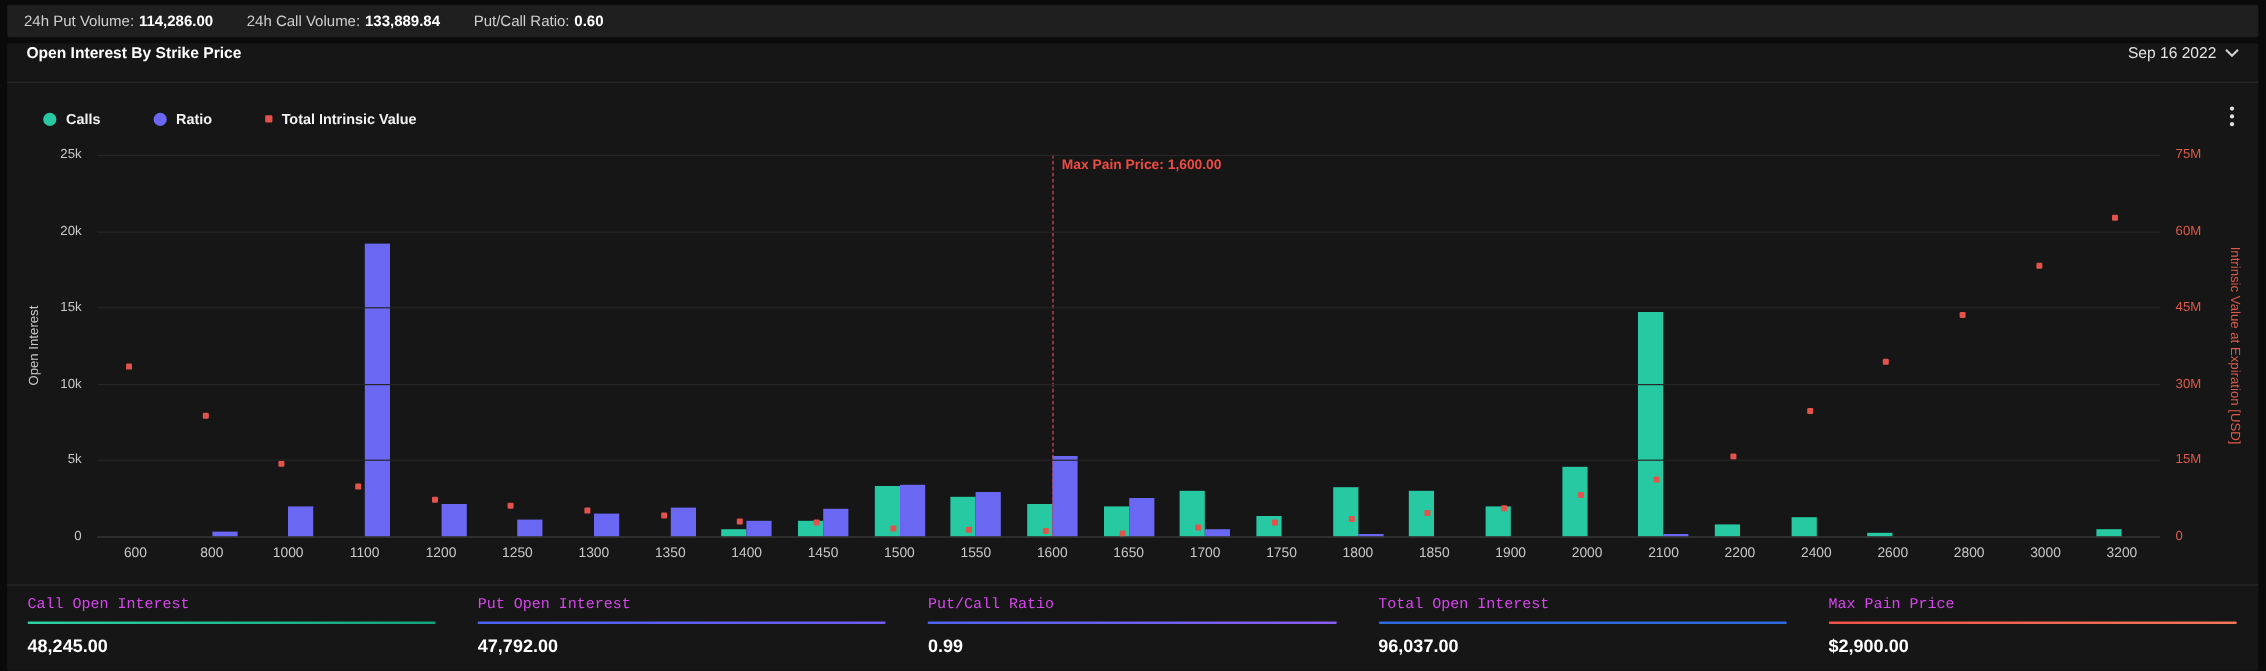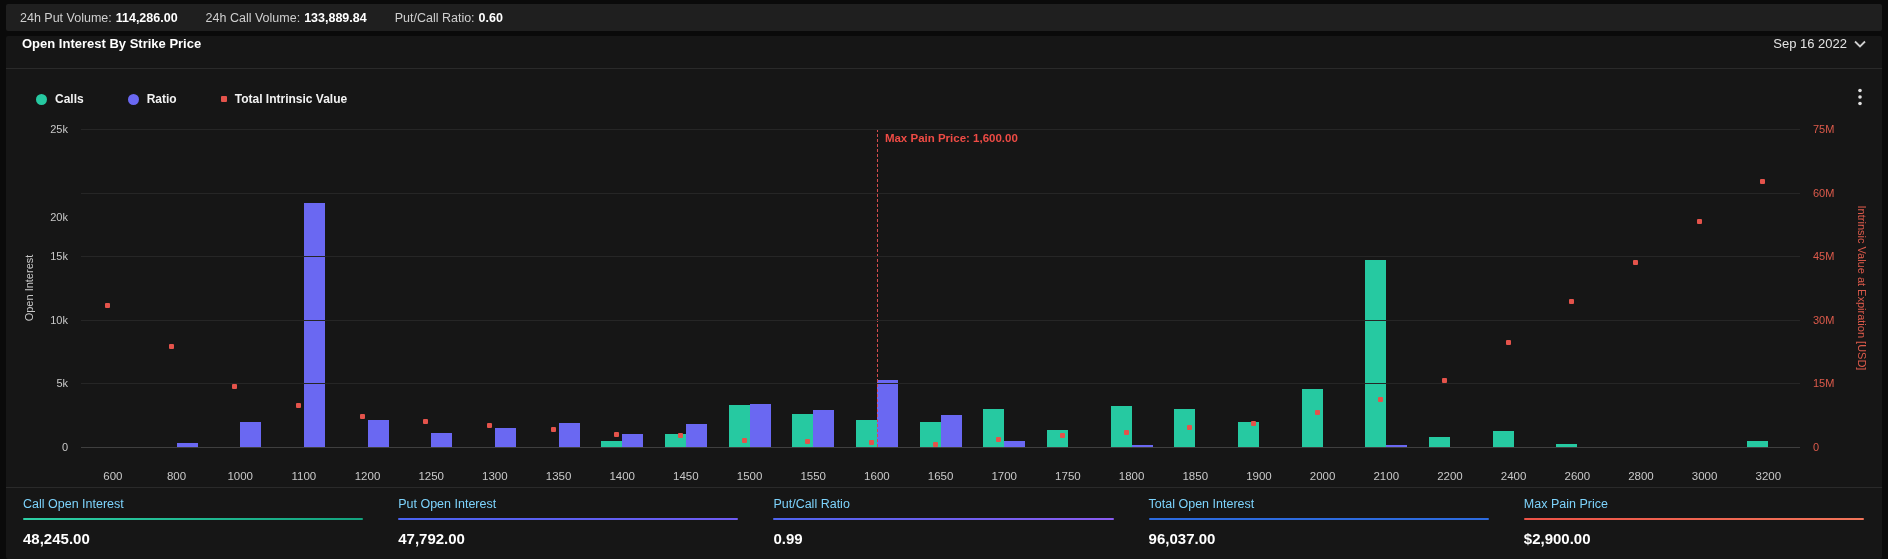--- a/index.html
+++ b/index.html
@@ -45,27 +45,27 @@
   .bar { width:21px; }
   .bar.call { background:#26c9a1; }
   .bar.put  { background:#6a68f2; }
   .dot { position:absolute; left:50%; width:5px; height:5px; margin-left:-8px; border-radius:1px;
          background:#e4534b; transform:translateY(2px); }
   .maxpain-line { position:absolute; left:50%; top:0; bottom:0; width:0;
                   border-left:1px dashed #d64c4c; }
   .maxpain-label { position:absolute; left:calc(46.3% + 8px); top:3px; font-size:11.5px;
                    font-weight:bold; color:#ee4b45; white-space:nowrap; z-index:3; }
 
-  .x-row { display:flex; margin:0 82px 0 75px; padding-top:23px; }
+  .x-row { display:flex; margin:0 82px 0 75px; padding-top:8px; }
   .x-label { flex:1; text-align:center; font-size:11.5px; color:#c9c9c9; }
 
   
   .stats-row { height:72px; border-top:1px solid #2a2a2a; display:flex; }
   .stat { flex:1; padding:9px 18px 0 17px; }
-  .stat-label { font-size:12.5px; color:#7dd3fc; }
+  .stat-label { font-size:12.5px; color:#d946ef;font-family:Liberation Mono, monospace; }
   .stat-rule { height:2px; margin-top:7px; border-radius:1px; }
   .stat-value { margin-top:10px; font-size:15px; font-weight:bold; color:#ffffff; }
   .rule-0 { background:linear-gradient(90deg,#2ed0a6,#13a37e); }
   .rule-1 { background:linear-gradient(90deg,#4a63f0,#6f5cf3); }
   .rule-2 { background:linear-gradient(90deg,#4f64ef,#8a5cf0); }
   .rule-3 { background:#2d6bdf; }
   .rule-4 { background:#5f6e7e; }
   .rule-5 { background:linear-gradient(90deg,#ee5347,#f2755a); }
 </style>
 </head>
@@ -257,21 +257,21 @@
             <div class="bar call" style="height: 2%;"></div>
             <div class="bar put" style="height: 0%;"></div>
             <div class="dot" style="bottom: 83.4667%;"></div>
           </div>
         </div>
       <div class="maxpain-label">Max Pain Price: 1,600.00</div>
     <div class="gridline" style="top: 0%;"></div>
         <div class="tick tick-left" style="top: 0%;">25k</div>
         <div class="tick tick-right" style="top: 0%;">75M</div>
         <div class="gridline" style="top: 20%;"></div>
-        <div class="tick tick-left" style="top: 20%; margin-top: 24px;">20k</div>
+        <div class="tick tick-left" style="top: 20%;">20k</div>
         <div class="tick tick-right" style="top: 20%;">60M</div>
         <div class="gridline" style="top: 40%;"></div>
         <div class="tick tick-left" style="top: 40%;">15k</div>
         <div class="tick tick-right" style="top: 40%;">45M</div>
         <div class="gridline" style="top: 60%;"></div>
         <div class="tick tick-left" style="top: 60%;">10k</div>
         <div class="tick tick-right" style="top: 60%;">30M</div>
         <div class="gridline" style="top: 80%;"></div>
         <div class="tick tick-left" style="top: 80%;">5k</div>
         <div class="tick tick-right" style="top: 80%;">15M</div>

